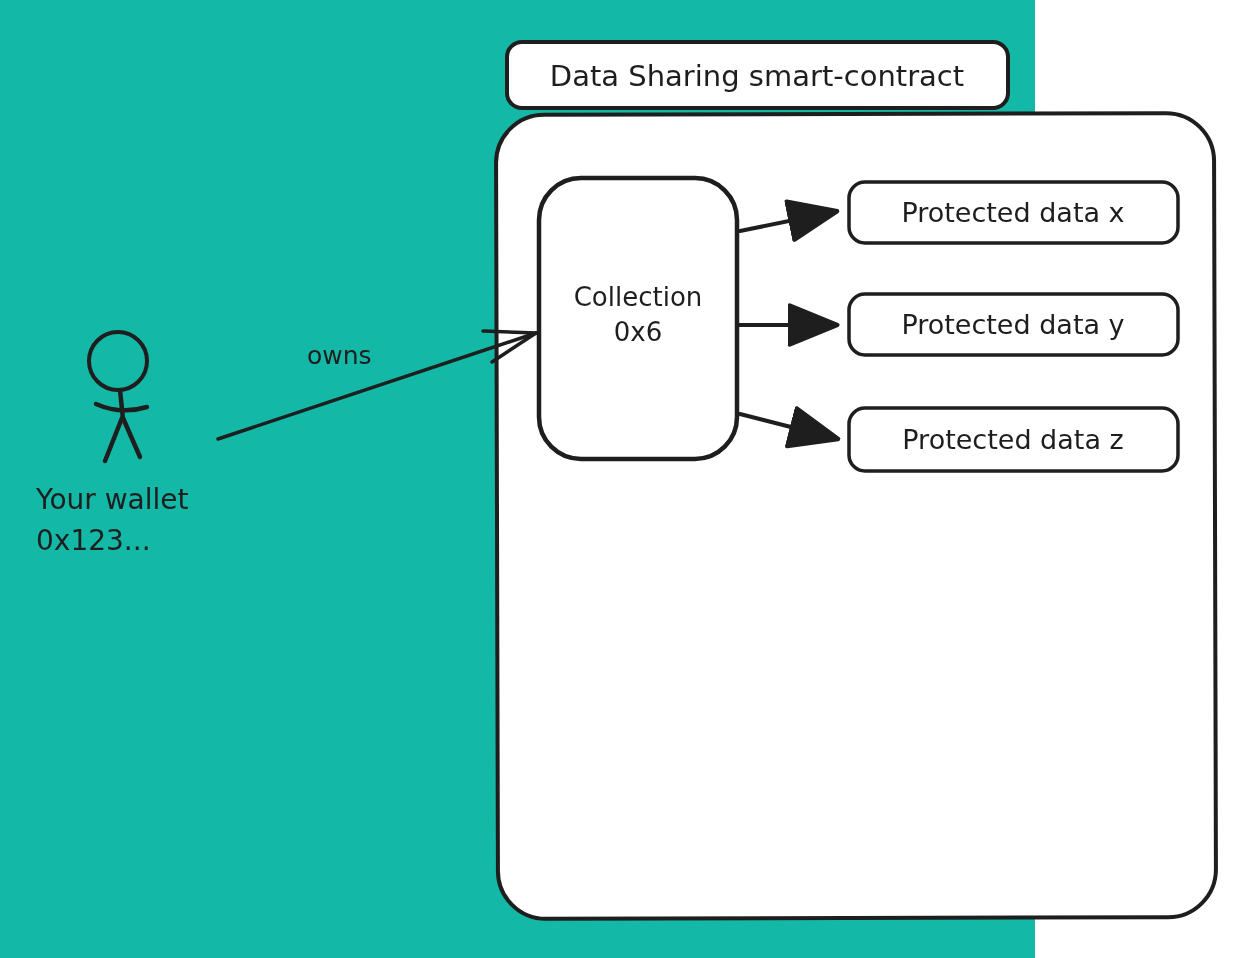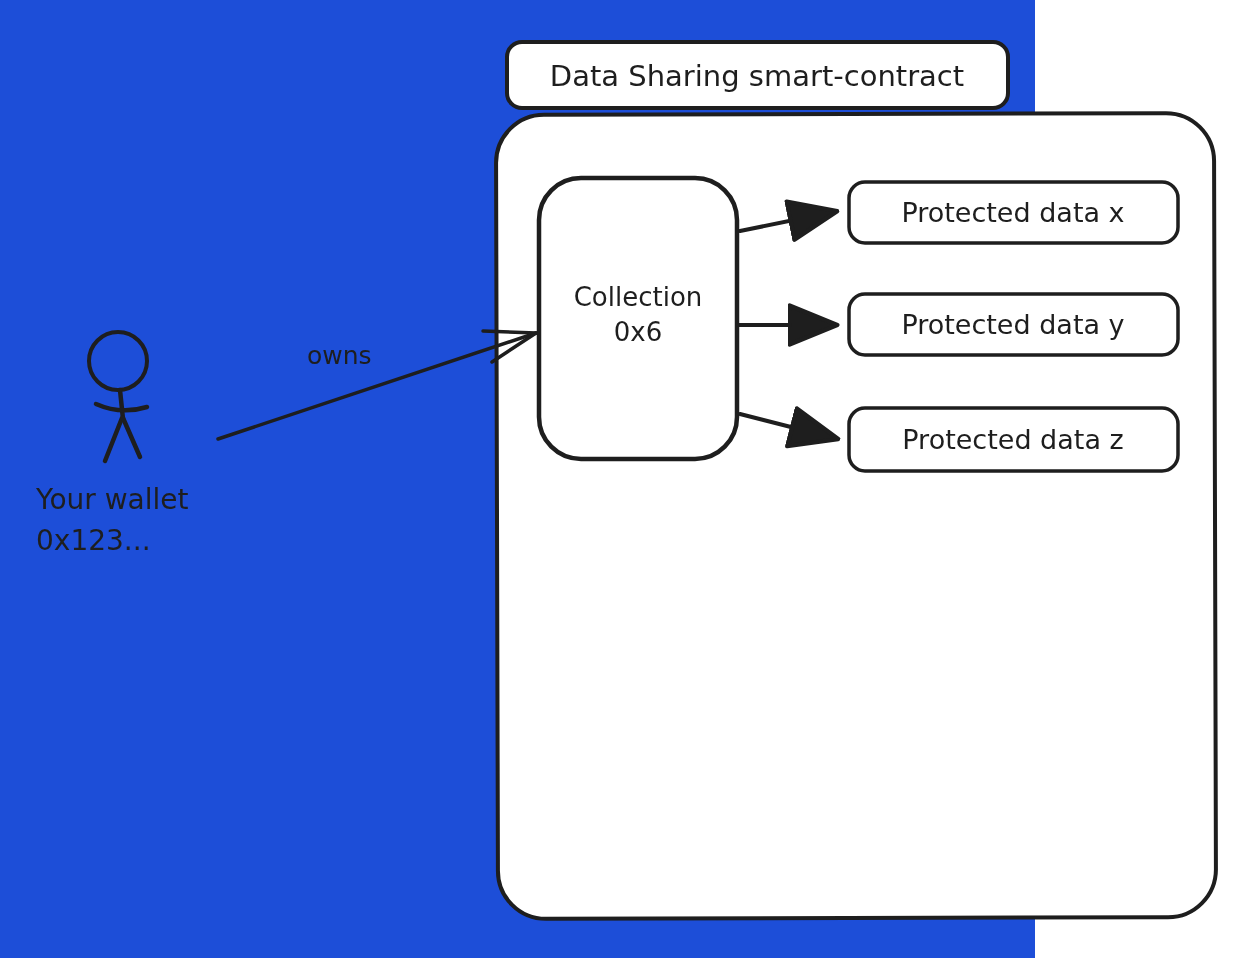--- a/index.html
+++ b/index.html
@@ -8,21 +8,21 @@
     background: #ffffff;
     width: 1258px;
     height: 958px;
     overflow: hidden;
     font-family: "DejaVu Sans", "Liberation Sans", sans-serif;
   }
   .stage {
     position: relative;
     width: 1035px;
     height: 958px;
-    background: #1d4ed8;
+    background: #14b8a6;
   }
   svg text {
     fill: #1e1e1e;
     font-family: "DejaVu Sans", "Liberation Sans", sans-serif;
   }
   .sketch-stroke {
     stroke: #1e1e1e;
     fill: none;
     stroke-linecap: round;
     stroke-linejoin: round;

